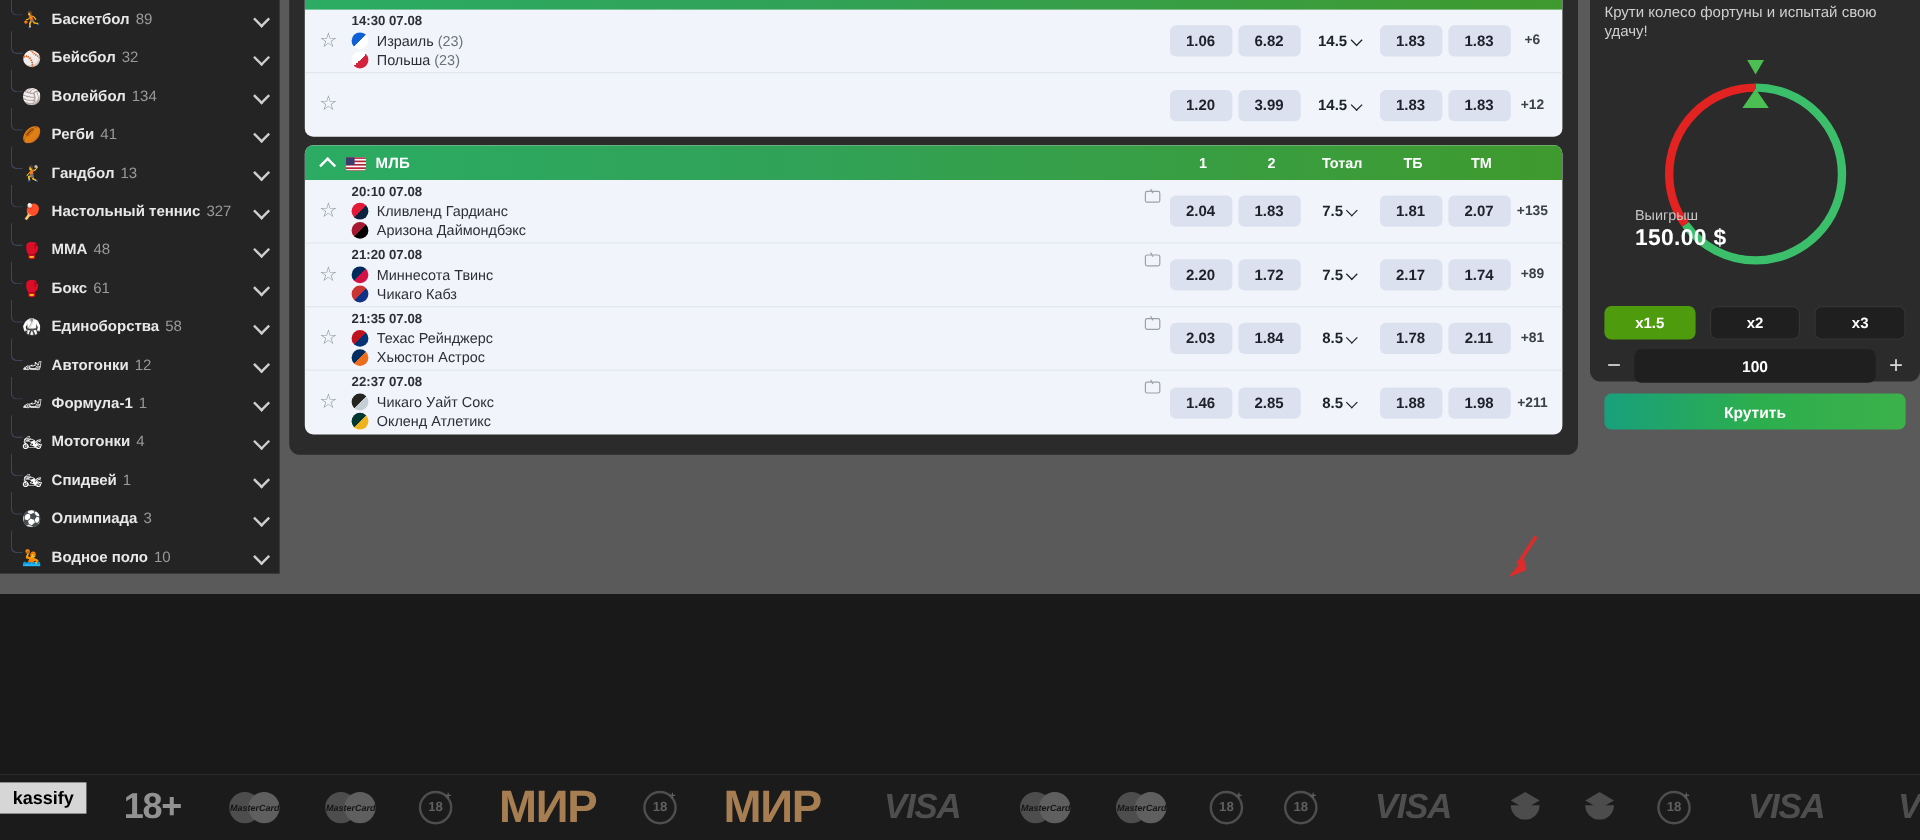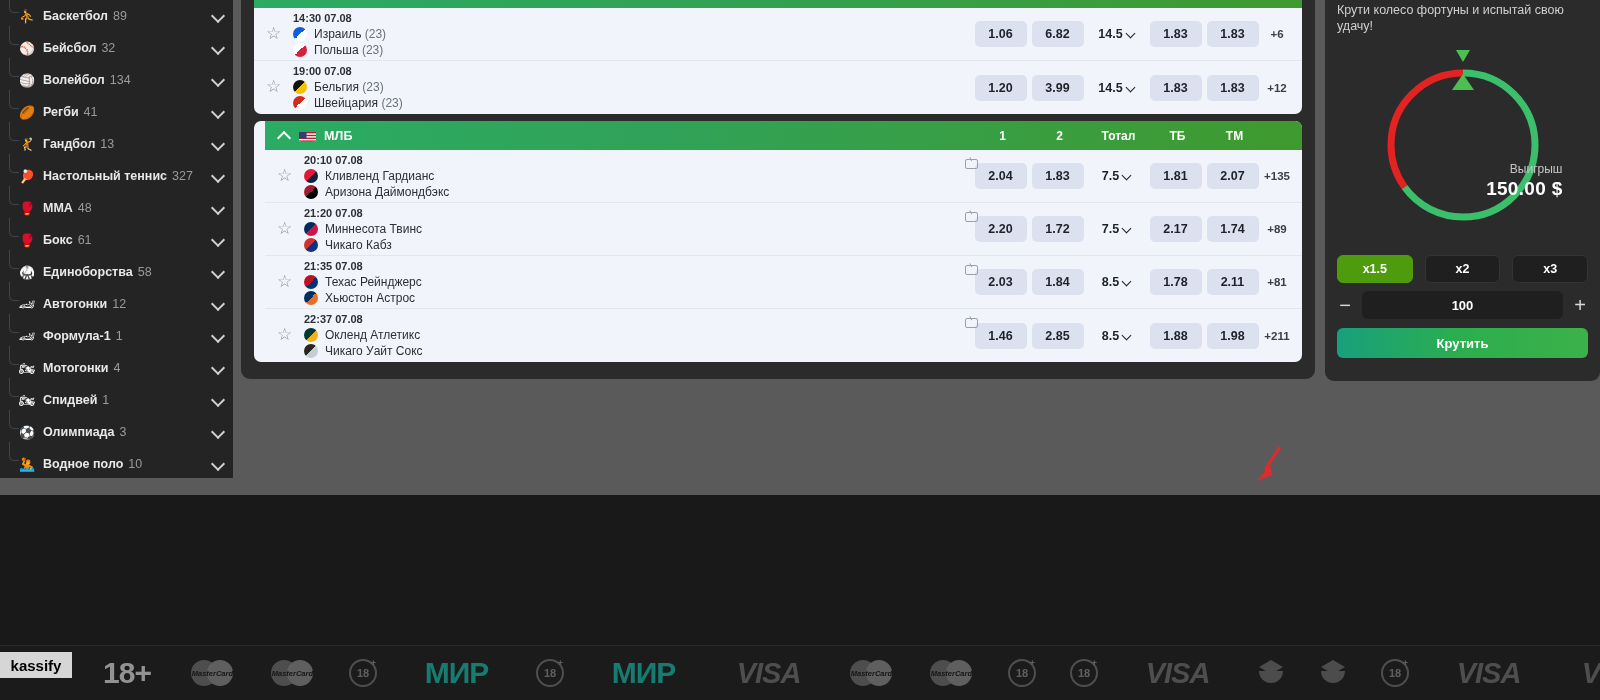--- a/index.html
+++ b/index.html
@@ -48,21 +48,21 @@
     transform: rotate(45deg);
   }
 
   
   .content-wrap {
     position: absolute; left: 241px; top: 0; width: 1074px; height: 379px;
     background: #2b2b2b; border-radius: 0 0 9px 9px;
     padding: 0 13px 13px 13px;
   }
   .block { background: #f1f4fa; border-radius: 0 0 7px 7px; overflow: hidden; }
-  .block.second { border-radius: 7px; margin-top: 7px; padding-left: 11px; }
+  .block.second { border-radius: 7px; margin-top: 7px; }
 
   .league-head {
     display: flex; align-items: center;
     height: 29px;
     background: linear-gradient(90deg,#2bab63 0%,#31a257 40%,#3f9a2e 100%);
     color: #fff; padding-left: 12px;
     position: relative;
   }
   .league-head.topcap { height: 8px; }
   .lh-chev { width: 14px; height: 14px; position: relative; margin-right: 8px; cursor:pointer;}
@@ -116,27 +116,27 @@
   .odd.total { background: transparent; width: 56px; }
   .odd.total .tchev{ margin-left:4px; width:8px;height:8px;position:relative;display:inline-block;}
   .odd.total .tchev::after{
     content:"";position:absolute;left:0;top:0;width:6px;height:6px;
     border-right:1.6px solid #1d2129;border-bottom:1.6px solid #1d2129;transform:rotate(45deg);
   }
   .more { width: 32px; text-align:center; font-size:11.5px; color:#3c4049; font-weight:bold; cursor:pointer;}
 
   
   .wheel-panel {
-    position:absolute; left:1325px; top:0; width: 275px; height: 381px;
+    position:absolute; left:1325px; top:0; width: 275px; height: 318px;
     background:#2b2b2b; border-radius: 0 0 9px 9px; padding: 0 12px;
   }
   .wheel-text{ font-size:12.5px;color:#cfcfcf;line-height:16px; padding-top:2px;}
   .wheel-area{ position:relative; height: 205px; margin-top: 12px;}
   .wheel-ring{ position:absolute; left:50%; top:14px; transform:translateX(-50%); }
-  .w-center{ position:absolute; left:50%; top:116px; transform:translateX(-50%); text-align:right; width:200px;}
+  .w-center{ position:absolute; left:50%; top:126px; transform:translateX(-50%); text-align:left; width:200px;}
   .w-lab{ font-size:12px;color:#c6c6c6; }
   .w-amt{ font-size:19px;font-weight:bold;color:#fff;margin-top:2px; letter-spacing:.3px;}
   .mult-row{ display:flex; gap:12px; margin-top: 4px;}
   .mult{
     flex:1; height:28px;border-radius:6px;background:#1f1f1f;color:#fff;
     display:flex;align-items:center;justify-content:center;font-size:12.5px;font-weight:bold;cursor:pointer;
     border:1px solid #343434;
   }
   .mult.active{ background:#4e9c0e; border-color:#4e9c0e;}
   .stake-row{ display:flex;align-items:center; gap:9px; margin-top:8px;}
@@ -173,21 +173,21 @@
   }
   .mc{ position:relative;width:42px;height:26px; }
   .mc .c{ position:absolute;top:0;width:26px;height:26px;border-radius:50%; }
   .mc .c1{ left:0; background:#6d6d6d; }
   .mc .c2{ left:16px; background:#8a8a8a; }
   .mc span{ position:absolute;left:0;top:9px;width:42px;text-align:right;font-size:7.5px;font-weight:bold;color:#111;font-style:italic;z-index:3;}
   .a18{ width:28px;height:28px;border:2px solid #6e6e6e;border-radius:50%;color:#8a8a8a;
         display:flex;align-items:center;justify-content:center;font-size:11px;font-weight:bold;position:relative;}
   .a18::after{content:"+";position:absolute;right:-1px;top:-3px;font-size:9px;}
   .visa{ font-size:29px;font-weight:bold;font-style:italic;color:#6e6e6e;letter-spacing:-1px;font-family:"Liberation Sans",sans-serif;}
-  .mir{ font-size:30px;font-weight:bold;color:#14b8a6;letter-spacing:-1px;}
+  .mir{ font-size:38px;font-weight:bold;color:#fdba74;letter-spacing:-1px;}
   .sber{ width:30px;height:30px;position:relative;}
   .big18{ font-size:30px;font-weight:bold;color:#dcdcdc;letter-spacing:-1px;}
 </style>
 </head>
 <body>
 
 <div class="page">
 
   <div class="sidebar" id="sidebar">
       <div class="sb-item">
@@ -305,31 +305,20 @@
               <span>14.5</span>
               <span class="tchev"></span>
             </div>
             <div class="odd">1.83</div>
             <div class="odd">1.83</div>
             <div class="more">+6</div>
           </div>
         </div>
         <div class="ev-row">
           <div class="star">☆</div>
-          <div class="ev-info">
-            <div class="ev-time">19:00 07.08</div>
-            <div class="ev-team">
-              <span class="tm-ico" style="background:linear-gradient(135deg,#111111 0%,#111111 50%,#f3c300 50%,#f3c300 100%)"></span>
-              <span class="tm-name"><span>Бельгия</span><span class="tm-sfx"> (23)</span></span>
-            </div>
-            <div class="ev-team">
-              <span class="tm-ico" style="background:linear-gradient(135deg,#d52b1e 0%,#d52b1e 50%,#ffffff 50%,#ffffff 100%)"></span>
-              <span class="tm-name"><span>Швейцария</span><span class="tm-sfx"> (23)</span></span>
-            </div>
-          </div>
           <div class="odds">
             <div class="odd">1.20</div>
             <div class="odd">3.99</div>
             <div class="odd total">
               <span>14.5</span>
               <span class="tchev"></span>
             </div>
             <div class="odd">1.83</div>
             <div class="odd">1.83</div>
             <div class="more">+12</div>
@@ -434,26 +423,26 @@
             <div class="odd">1.78</div>
             <div class="odd">2.11</div>
             <div class="more">+81</div>
           </div>
         </div>
         <div class="ev-row">
           <div class="star">☆</div>
           <div class="ev-info">
             <div class="ev-time">22:37 07.08</div>
             <div class="ev-team">
+              <span class="tm-ico" style="background:linear-gradient(135deg,#27251f 0%,#27251f 50%,#c4ced4 50%,#c4ced4 100%)"></span>
+              <span class="tm-name"><span>Чикаго Уайт Сокс</span><span class="tm-sfx"></span></span>
+            </div>
+            <div class="ev-team">
               <span class="tm-ico" style="background:linear-gradient(135deg,#003831 0%,#003831 50%,#efb21e 50%,#efb21e 100%)"></span>
               <span class="tm-name"><span>Окленд Атлетикс</span><span class="tm-sfx"></span></span>
-            </div>
-            <div class="ev-team">
-              <span class="tm-ico" style="background:linear-gradient(135deg,#27251f 0%,#27251f 50%,#c4ced4 50%,#c4ced4 100%)"></span>
-              <span class="tm-name"><span>Чикаго Уайт Сокс</span><span class="tm-sfx"></span></span>
             </div>
           </div>
           <div class="tvicon"></div>
           <div class="odds">
             <div class="odd">1.46</div>
             <div class="odd">2.85</div>
             <div class="odd total">
               <span>8.5</span>
               <span class="tchev"></span>
             </div>

